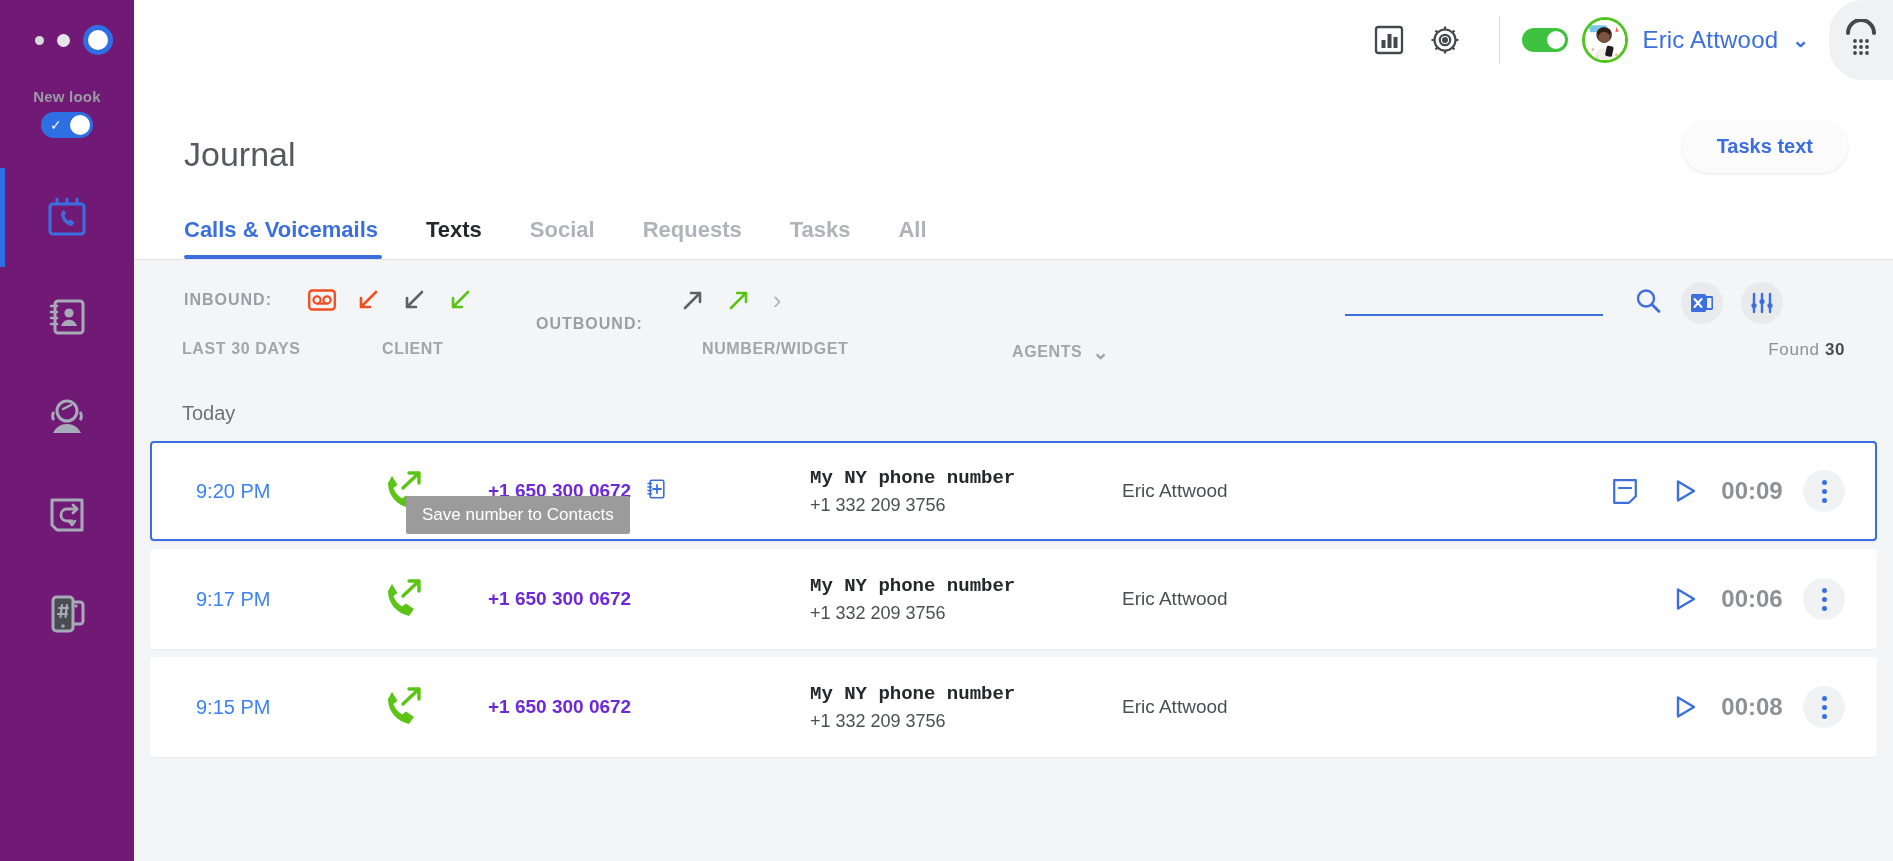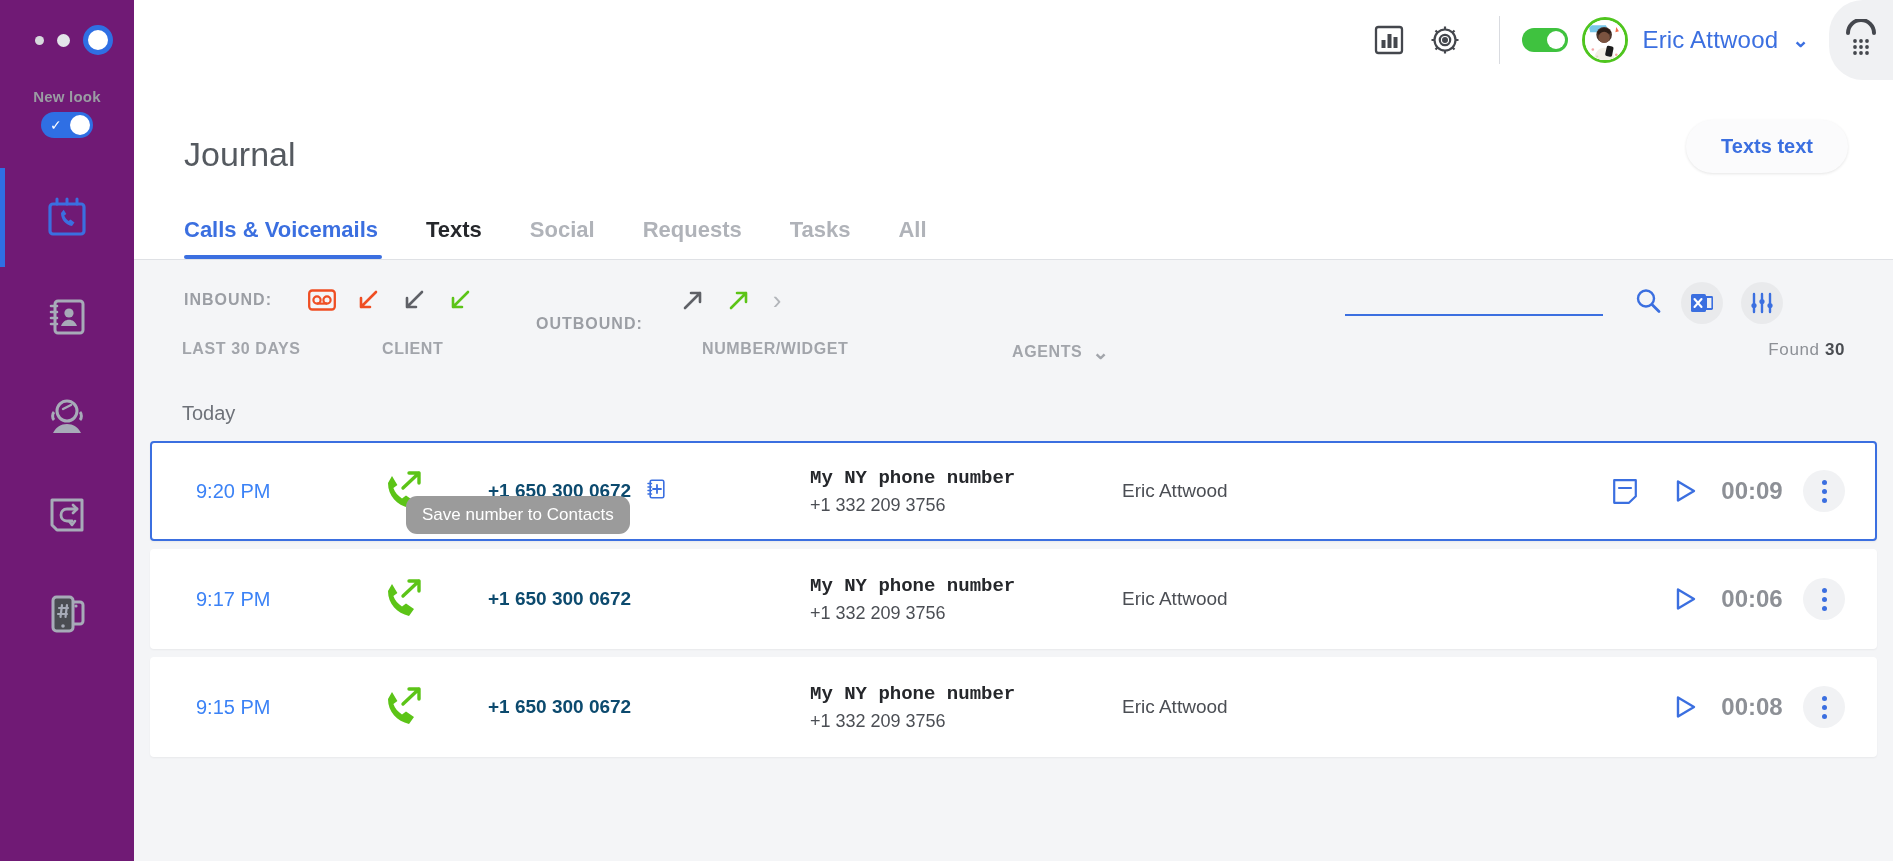--- a/index.html
+++ b/index.html
@@ -176,21 +176,21 @@
     padding:0 32px; position:relative;
     box-shadow:0 1px 2px rgba(0,0,0,.05);
   }
   .row.selected {
     border:2px solid #3b6fe0; padding:0 30px;
   }
   .cell-time { width:194px; font-size:20px; color:#3b82f6; padding-left:14px;}
   .cell-dir  { width:112px; display:flex; align-items:center; }
   .cell-client{ width:322px; }
   .client-num {
-    color:#0c4a6e; font-weight:bold; font-size:19px; display:inline-flex;
+    color:#6d28d9; font-weight:bold; font-size:19px; display:inline-flex;
     align-items:center; gap:16px; cursor:pointer;
   }
   .addbook-icon { cursor:pointer; }
   .cell-widget { width:312px; }
   .w-title { font-weight:bold; font-size:19px; color:#25272b;font-family:Liberation Mono, monospace; }
   .w-sub   { font-size:18px; color:#4b4e54; margin-top:6px; }
   .cell-agent { flex:1; font-size:19px; color:#4b4e54; }
   .cell-actions {
     display:flex; align-items:center; gap:0; margin-left:auto;
   }
@@ -199,21 +199,21 @@
   .kebab {
     width:42px; height:42px; border-radius:50%; background:#f1f2f4;
     display:flex; flex-direction:column; align-items:center; justify-content:center;
     gap:4px; cursor:pointer; margin-left:14px;
   }
   .kdot { width:5px; height:5px; border-radius:50%; background:#3b6fe0; }
 
   .tooltip {
     position:absolute; left:406px; top:496px; z-index:30;
     background:#9b9b9b; color:#fff; font-size:17px;
-    padding:9px 16px; border-radius:11px; white-space:nowrap;
+    padding:9px 16px; border-radius:2px; white-space:nowrap;
   }
 </style>
 </head>
 <body>
 
 <div id="app">
 
   <nav class="rail">
     <div class="rail-dots">
       <span class="dot-sm"></span>
@@ -337,21 +337,21 @@
           <circle cx="11" cy="34" r="1.9"></circle>
             <circle cx="17" cy="34" r="1.9"></circle>
             <circle cx="23" cy="34" r="1.9"></circle>
         </g>
       </svg>
     </div>
   </header>
 
   <section class="pagehead">
     <h1 class="page-title">Journal</h1>
-    <button class="send-text-btn">Texts text</button>
+    <button class="send-text-btn">Tasks text</button>
 
     <div class="tabs">
       <div class="tab active">Calls &amp; Voicemails</div>
       <div class="tab strong">Texts</div>
       <div class="tab">Social</div>
       <div class="tab">Requests</div>
       <div class="tab">Tasks</div>
       <div class="tab">All</div>
     </div>
   </section>

